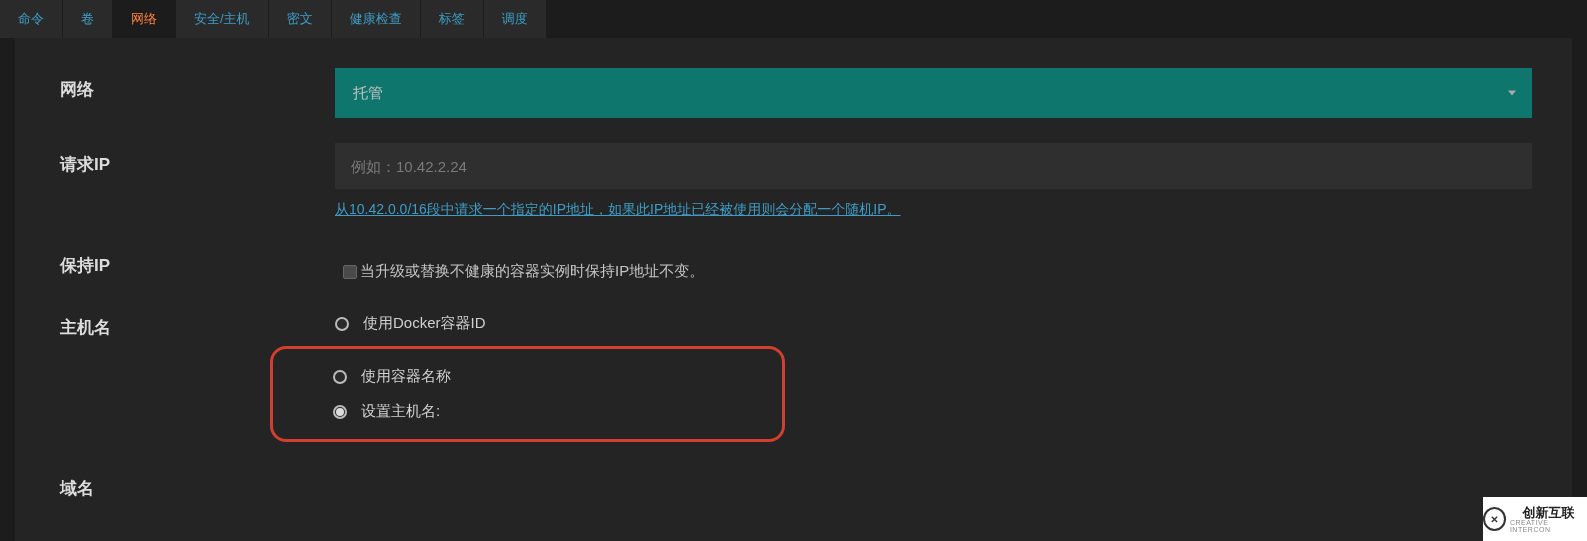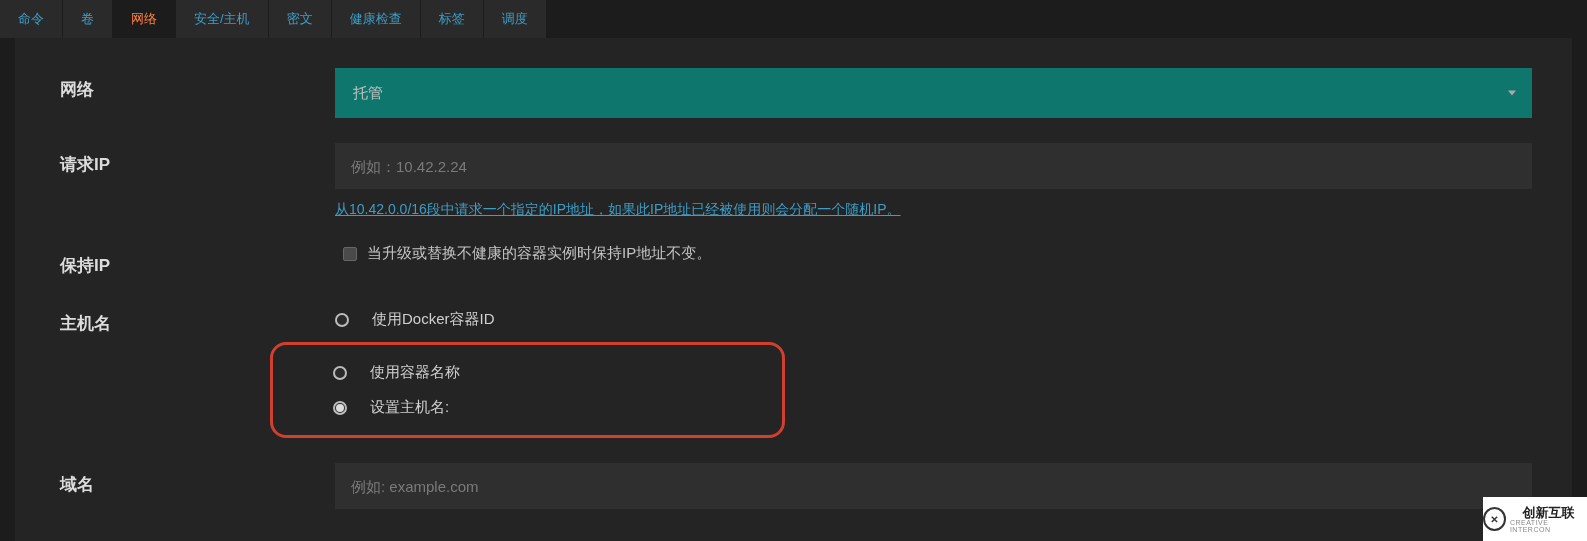--- a/index.html
+++ b/index.html
@@ -84,36 +84,36 @@
     .text-input::placeholder { color: #7a7a7a; }
     .help-text {
       color: #3d9dc7;
       font-size: 14px;
       margin-top: 12px;
       text-decoration: underline;
     }
     .checkbox-row {
       display: flex;
       align-items: center;
-      gap: 10px;
+      gap: 3px;
       font-size: 15px;
       color: #c5c5c5;
-      margin-top: 0;
+      margin-top: 18px;
       padding-left: 8px;
     }
     .checkbox-box {
       width: 14px; height: 14px;
       background: #4a4a4a;
       border: 1px solid #666;
       border-radius: 2px;
     }
     .radio-row {
       display: flex;
       align-items: center;
-      gap: 23px;
+      gap: 14px;
       font-size: 15px;
       color: #d0d0d0;
       padding: 8px 0;
     }
     .radio-circle {
       width: 14px; height: 14px;
       border-radius: 50%;
       border: 2px solid #bbb;
       background: #2a2a2a;
       position: relative;
@@ -233,23 +233,20 @@
         <div class="radio-row">
           <span class="radio-circle selected"></span>
           <span>设置主机名:</span>
         </div>
       </div>
     </div>
   </div>
 
   <div class="form-row" style="margin-top:25px;">
     <div class="form-label">域名</div>
-    <div class="form-control-area">
-      <input class="text-input" placeholder="例如: example.com" style="">
-    </div>
   </div>
 
 </div>
 
 <div class="watermark">
   <div class="wm-logo">✕</div>
   <div class="wm-text">
     <span class="wm-title">创新互联</span>
     <span class="wm-sub">CREATIVE INTERCON</span>
   </div>

